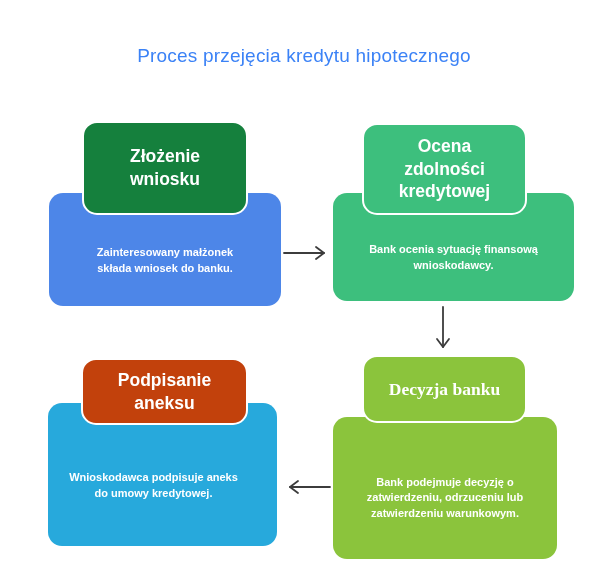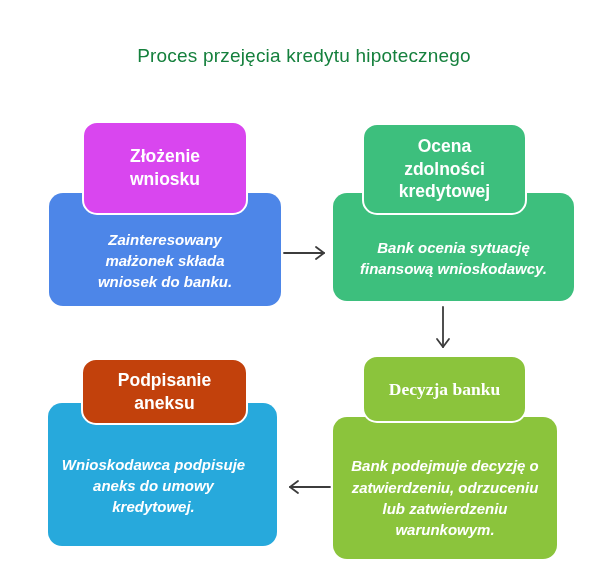--- a/index.html
+++ b/index.html
@@ -22,25 +22,24 @@
   .step{position:absolute;left:0;top:0;}
   .body-box{
     position:absolute;
     border-radius:14px;
     display:flex;align-items:center;justify-content:center;
     color:#ffffff;
     text-align:center;
     box-sizing:border-box;
   }
   .body-box p{
-    margin:0;
-    font-size:15px;
+    margin:8px;
+    font-size:11px;
     font-weight:700;
     line-height:1.42;
-    font-style:italic;
   }
   .header-box{
     position:absolute;
     border-radius:15px;
     border:2px solid #ffffff;
     display:flex;align-items:center;justify-content:center;
     color:#ffffff;
     text-align:center;
     box-sizing:border-box;
     padding:0 24px;
@@ -67,27 +66,27 @@
   .arrow svg{display:block;}
   .arrow-right{left:282px;top:243px;}
   .arrow-down{left:433px;top:305px;}
   .arrow-left{left:284px;top:477px;}
 </style>
 </head>
 <body>
 
 <div class="canvas">
 
-  <h1 class="title" style="color: #15803d;">Proces przejęcia kredytu hipotecznego</h1>
+  <h1 class="title" style="color: #3b82f6;">Proces przejęcia kredytu hipotecznego</h1>
 
   <section class="step">
     <div class="body-box s1-body" style="background-color: rgb(77, 134, 232);">
       <p>Zainteresowany małżonek składa wniosek do banku.</p>
     </div>
-    <div class="header-box s1-head" style="background-color: #d946ef;">
+    <div class="header-box s1-head" style="background-color: #15803d;">
       <h2>Złożenie wniosku</h2>
     </div>
   </section>
 
   <section class="step">
     <div class="body-box s2-body" style="background-color: rgb(61, 191, 125);">
       <p>Bank ocenia sytuację finansową wnioskodawcy.</p>
     </div>
     <div class="header-box s2-head" style="background-color: rgb(61, 191, 125);">
       <h2>Ocena zdolności kredytowej</h2>

